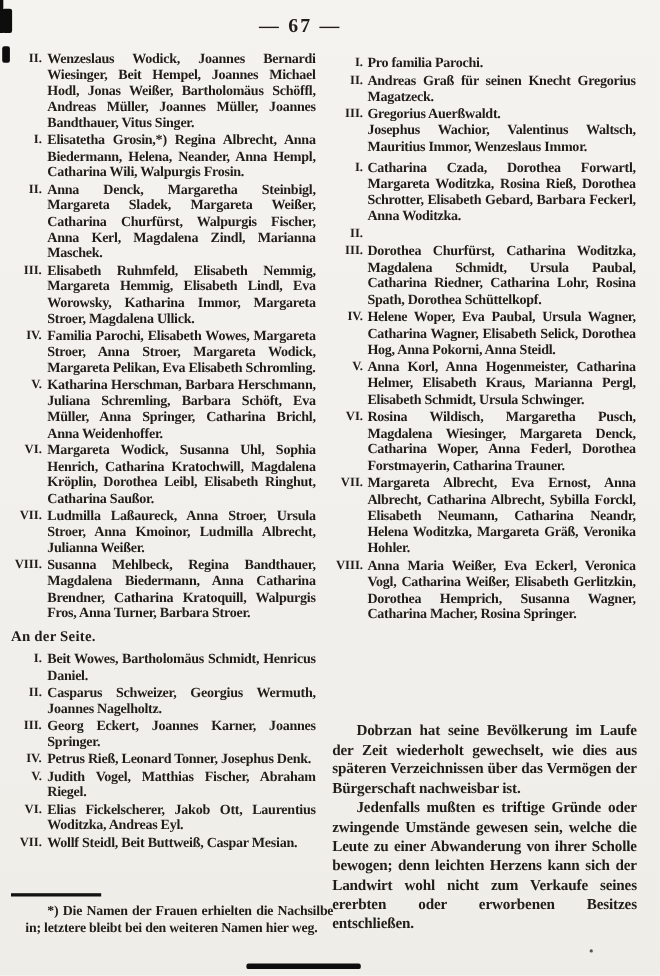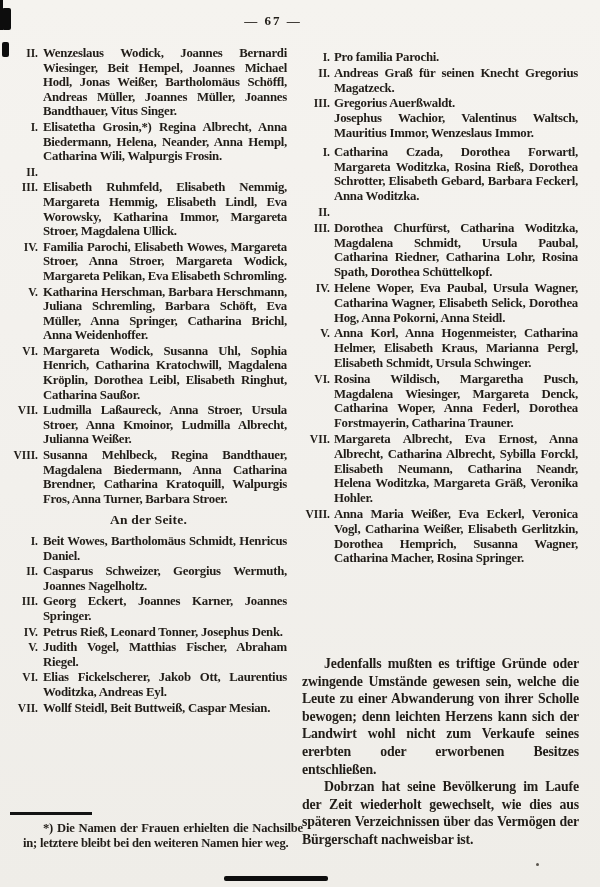--- a/index.html
+++ b/index.html
@@ -5,30 +5,30 @@
   html,body{margin:0;padding:0;}
   body{
     width:600px;height:887px;position:relative;overflow:hidden;
     background:linear-gradient(180deg,#f5f3ef 0%,#f2f0ec 55%,#efede8 100%);
     font-family:"Liberation Serif","DejaVu Serif",serif;
     color:#211d18;
     -webkit-font-smoothing:antialiased;
   }
   .page-number{
     position:absolute;top:13px;left:234px;width:78px;
-    text-align:center;font-size:13px;font-weight:bold;letter-spacing:2px;
+    text-align:center;font-size:18px;font-weight:bold;letter-spacing:2px;
   }
   .col{position:absolute;font-weight:bold;}
   #left-col{left:10px;top:46px;width:277px;font-size:12.8px;line-height:14.6px;letter-spacing:-0.25px;}
   #right-col{left:304px;top:50px;width:274px;font-size:12.8px;line-height:14.8px;letter-spacing:-0.25px;}
   .row{display:flex;align-items:flex-start;margin-bottom:1px;font-family:Liberation Serif, serif;}
   .num{flex:0 0 33px;text-align:right;padding-right:5px;box-sizing:border-box;font-size:11.5px;letter-spacing:0;}
   #right-col .num{flex:0 0 30px;padding-right:4px;}
   .txt{flex:1;text-align:justify;white-space:pre-line;}
-  .section-heading{text-align:center;font-size:13.5px;font-weight:bold;margin:7px 0 6px;letter-spacing:0.2px;}
+  .section-heading{font-size:13.5px;font-weight:bold;margin:7px 0 6px;letter-spacing:0.2px;}
   .group2{margin-top:4px;}
   .footnote-sep{position:absolute;left:10px;top:812px;width:82px;height:3px;background:#131313;}
   .footnote{
     position:absolute;left:23px;top:821px;width:280px;
     font-size:12.6px;line-height:14.8px;font-weight:bold;
     text-align:justify;text-indent:20px;letter-spacing:-0.2px;
   }
   .paragraphs{
     position:absolute;left:302px;top:655px;width:277px;
     font-size:13.8px;line-height:17.6px;font-weight:bold;letter-spacing:-0.15px;
@@ -59,20 +59,21 @@
         <span class="txt">Wenzeslaus Wodick, Joannes Bernardi Wiesinger, Beit Hempel, Joannes Michael Hodl, Jonas Weißer, Bartholomäus Schöffl, Andreas Müller, Joannes Müller, Joannes Bandthauer, Vitus Singer.</span>
       </div>
 
       <div class="row">
         <span class="num">I.</span>
         <span class="txt">Elisatetha Grosin,*) Regina Albrecht, Anna Biedermann, Helena, Neander, Anna Hempl, Catharina Wili, Walpurgis Frosin.</span>
       </div>
 
       <div class="row">
         <span class="num">II.</span>
+        <span class="txt">Anna Denck, Margaretha Steinbigl, Margareta Sladek, Margareta Weißer, Catharina Churfürst, Walpurgis Fischer, Anna Kerl, Magdalena Zindl, Marianna Maschek.</span>
       </div>
 
       <div class="row">
         <span class="num">III.</span>
         <span class="txt">Elisabeth Ruhmfeld, Elisabeth Nemmig, Margareta Hemmig, Elisabeth Lindl, Eva Worowsky, Katharina Immor, Margareta Stroer, Magdalena Ullick.</span>
       </div>
 
       <div class="row">
         <span class="num">IV.</span>
         <span class="txt">Familia Parochi, Elisabeth Wowes, Margareta Stroer, Anna Stroer, Margareta Wodick, Margareta Pelikan, Eva Elisabeth Schromling.</span>
@@ -201,18 +202,18 @@
 
       <div class="row">
         <span class="num">VIII.</span>
         <span class="txt">Anna Maria Weißer, Eva Eckerl, Veronica Vogl, Catharina Weißer, Elisabeth Gerlitzkin, Dorothea Hemprich, Susanna Wagner, Catharina Macher, Rosina Springer.</span>
       </div>
     </div>
 </div>
 
 <div class="paragraphs">
 
+    <p>Dobrzan hat seine Bevölkerung im Laufe der Zeit wiederholt gewechselt, wie dies aus späteren Verzeichnissen über das Vermögen der Bürgerschaft nachweisbar ist.</p>
+
     <p>Jedenfalls mußten es triftige Gründe oder zwingende Umstände gewesen sein, welche die Leute zu einer Abwanderung von ihrer Scholle bewogen; denn leichten Herzens kann sich der Landwirt wohl nicht zum Verkaufe seines ererbten oder erworbenen Besitzes entschließen.</p>
-
-    <p>Dobrzan hat seine Bevölkerung im Laufe der Zeit wiederholt gewechselt, wie dies aus späteren Verzeichnissen über das Vermögen der Bürgerschaft nachweisbar ist.</p>
   </div>
 
 <div class="bottom-rule"></div>
 
 </body></html>

